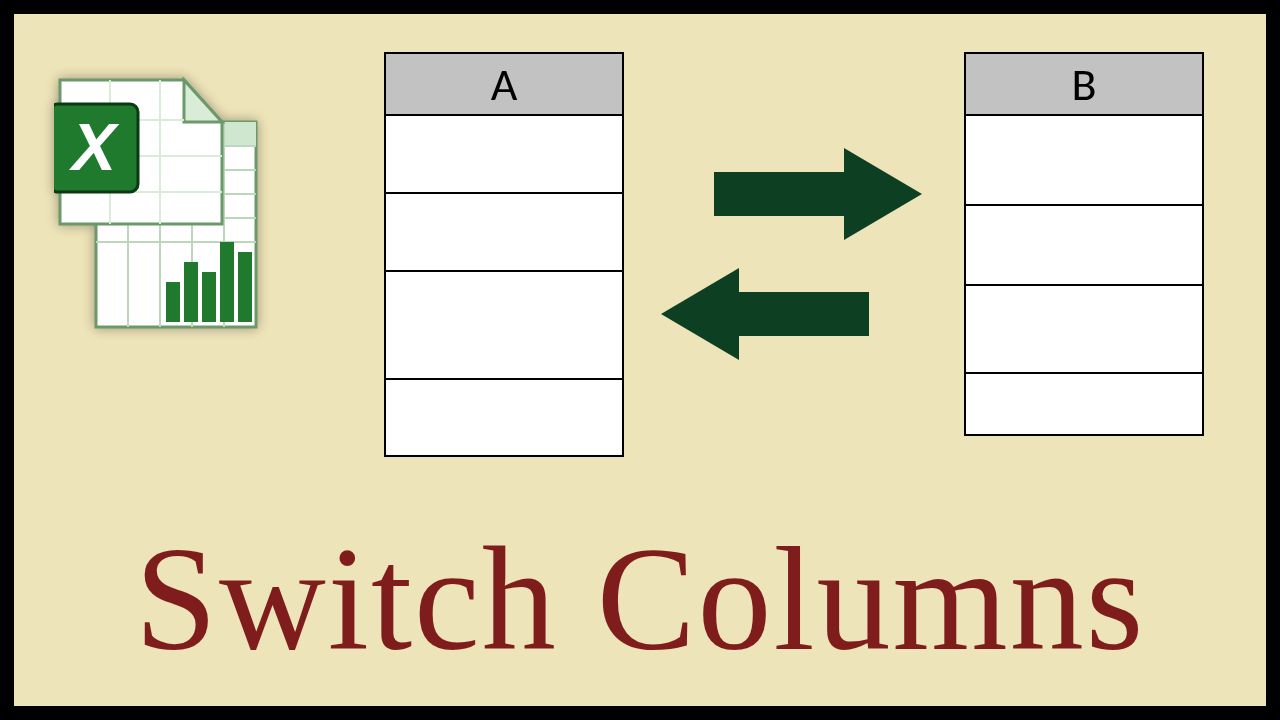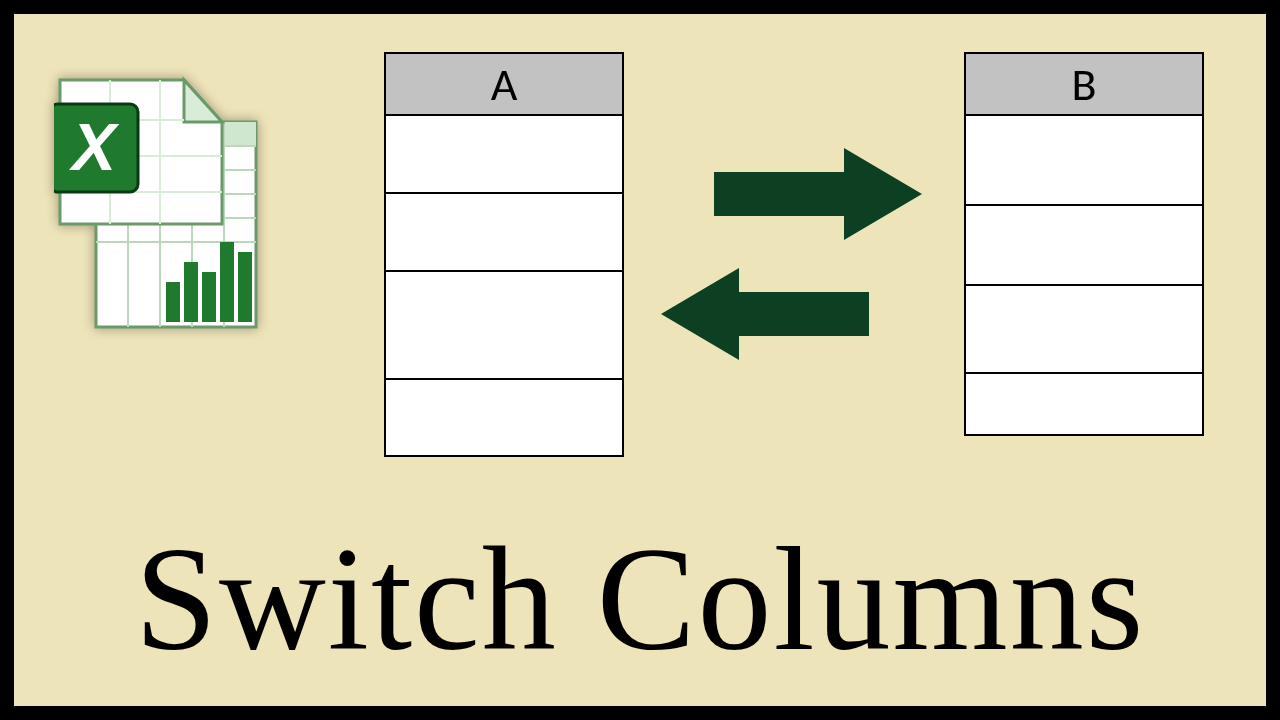--- a/index.html
+++ b/index.html
@@ -77,21 +77,21 @@
 
   
   .title {
     position: absolute;
     left: 0;
     right: 0;
     bottom: 22px;
     text-align: center;
     font-family: "Comic Sans MS", "Comic Sans", cursive;
     font-size: 148px;
-    color: #000000;
+    color: #7f1d1d;
     letter-spacing: 2px;
     white-space: nowrap;
   }
 </style>
 </head>
 <body>
 
 <div class="canvas">
 
   <div class="excel-icon">

